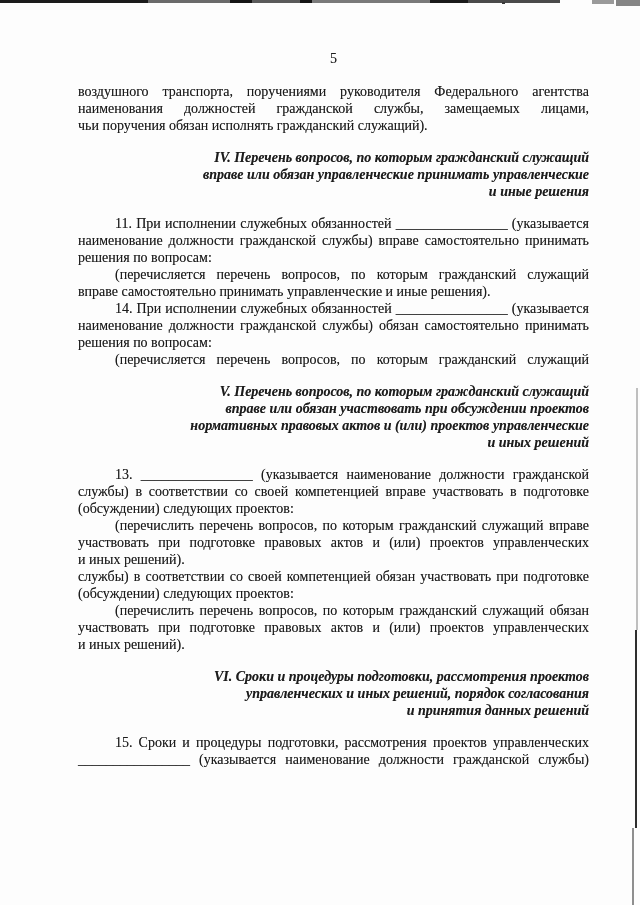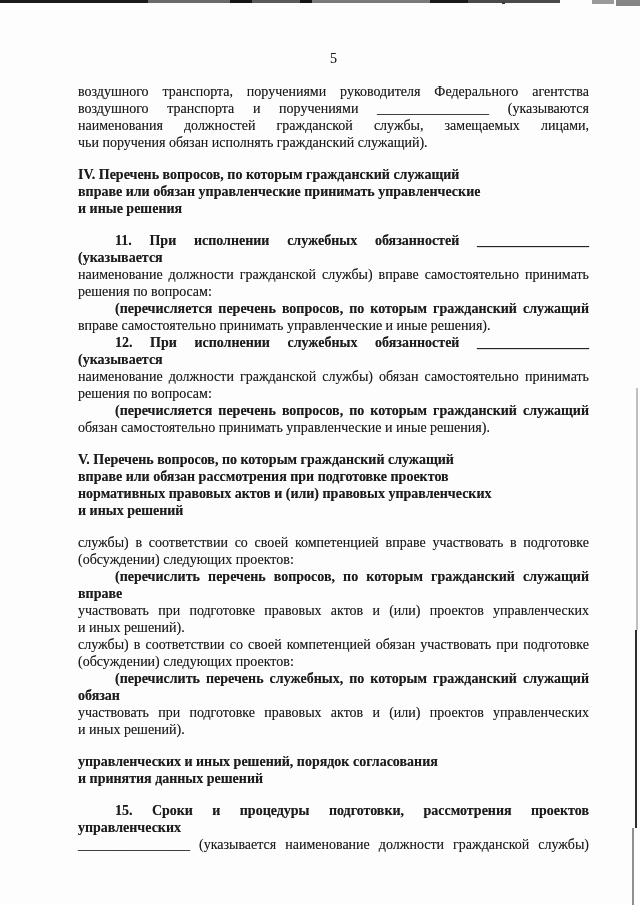--- a/index.html
+++ b/index.html
@@ -11,23 +11,23 @@
   
   .doc{
     position:absolute;left:78px;top:50px;width:511px;
     font-size:14px;line-height:17px;color:#1c1c1c;
     text-shadow:0 0 .4px rgba(0,0,0,.45);
   }
   .pagenum{text-align:center;margin-bottom:16px;}
   .para{margin:0;}
   .jl{text-align:justify;text-align-last:justify;}
   .ll{text-align:center;text-align-last:left;}
-  .ind{text-indent:37px;font-weight:bold;}
+  .ind{text-indent:37px;}
   .h{font-weight:bold;text-align:center;margin:15px 0;}
-  .h div{text-align:left;}
+  .h div{text-align:right;font-style:italic;}
   
   .top-band{
     position:absolute;left:0;top:0;width:640px;height:3px;
     background:linear-gradient(to right,
       #1b1b1b 0,#1b1b1b 148px,
       #6a6a6a 148px,#6a6a6a 230px,
       #151515 230px,#151515 252px,
       #5a5a5a 252px,#5a5a5a 300px,
       #151515 300px,#151515 312px,
       #7a7a7a 312px,#7a7a7a 430px,
@@ -52,21 +52,20 @@
 <div class="edge-line-1"></div>
 <div class="edge-line-2"></div>
 <div class="edge-line-3"></div>
 
 <div class="doc">
 
   <div class="pagenum">5</div>
 
   <div class="para">
     <div class="jl">воздушного транспорта, поручениями руководителя Федерального агентства</div>
-    <div class="jl">воздушного транспорта и поручениями ________________ (указываются</div>
     <div class="jl">наименования должностей гражданской службы, замещаемых лицами,</div>
     <div class="ll">чьи поручения обязан исполнять гражданский служащий).</div>
   </div>
 
   <div class="h">
     <div>IV. Перечень вопросов, по которым гражданский служащий</div>
     <div>вправе или обязан управленческие принимать управленческие</div>
     <div>и иные решения</div>
   </div>
 
@@ -75,60 +74,61 @@
     <div class="jl">наименование должности гражданской службы) вправе самостоятельно принимать</div>
     <div class="ll">решения по вопросам:</div>
   </div>
 
   <div class="para">
     <div class="jl ind">(перечисляется перечень вопросов, по которым гражданский служащий</div>
     <div class="ll">вправе самостоятельно принимать управленческие и иные решения).</div>
   </div>
 
   <div class="para">
-    <div class="jl ind">12. При исполнении служебных обязанностей ________________ (указывается</div>
+    <div class="jl ind">14. При исполнении служебных обязанностей ________________ (указывается</div>
     <div class="jl">наименование должности гражданской службы) обязан самостоятельно принимать</div>
     <div class="ll">решения по вопросам:</div>
   </div>
 
   <div class="para">
     <div class="jl ind">(перечисляется  перечень вопросов, по которым гражданский служащий</div>
-    <div class="ll">обязан самостоятельно принимать управленческие и иные решения).</div>
   </div>
 
   <div class="h">
     <div>V. Перечень вопросов, по которым гражданский служащий</div>
-    <div>вправе или обязан рассмотрения при подготовке проектов</div>
-    <div>нормативных правовых актов и (или) правовых управленческих</div>
+    <div>вправе или обязан участвовать при обсуждении проектов</div>
+    <div>нормативных правовых актов и (или) проектов управленческие</div>
     <div>и иных решений</div>
   </div>
 
   <div class="para">
+    <div class="jl ind">13. ________________ (указывается наименование должности гражданской</div>
     <div class="jl">службы) в соответствии со своей компетенцией вправе участвовать в подготовке</div>
     <div class="ll">(обсуждении) следующих проектов:</div>
   </div>
 
   <div class="para">
     <div class="jl ind">(перечислить перечень вопросов, по которым гражданский служащий вправе</div>
     <div class="jl">участвовать при подготовке правовых актов и (или) проектов управленческих</div>
     <div class="ll">и иных решений).</div>
   </div>
 
   <div class="para">
     <div class="jl">службы) в соответствии со своей компетенцией обязан участвовать при подготовке</div>
     <div class="ll">(обсуждении) следующих проектов:</div>
   </div>
 
   <div class="para">
-    <div class="jl ind">(перечислить перечень служебных, по которым гражданский служащий обязан</div>
+    <div class="jl ind">(перечислить перечень вопросов, по которым гражданский служащий обязан</div>
     <div class="jl">участвовать при подготовке правовых актов и (или) проектов управленческих</div>
     <div class="ll">и иных решений).</div>
   </div>
 
   <div class="h">
+    <div>VI. Сроки и процедуры подготовки, рассмотрения проектов</div>
     <div>управленческих и иных решений, порядок согласования</div>
     <div>и принятия данных решений</div>
   </div>
 
   <div class="para">
     <div class="jl ind">15. Сроки и процедуры подготовки, рассмотрения проектов управленческих</div>
     <div class="jl">________________ (указывается наименование должности гражданской службы)</div>
   </div>
 
 </div>

